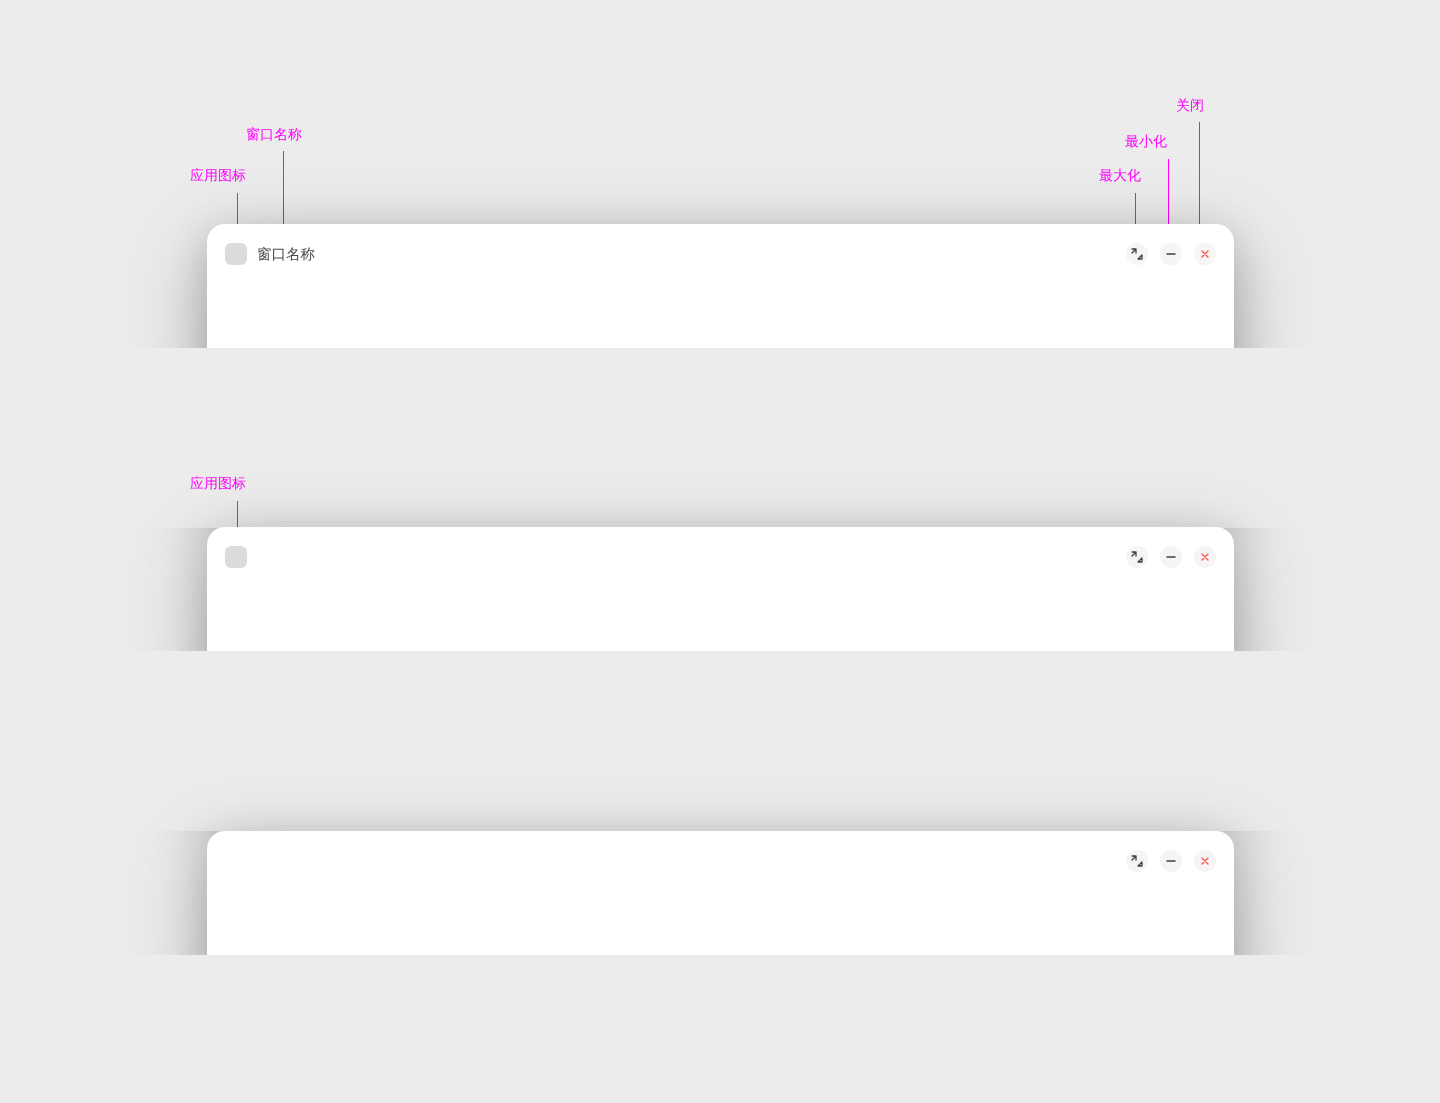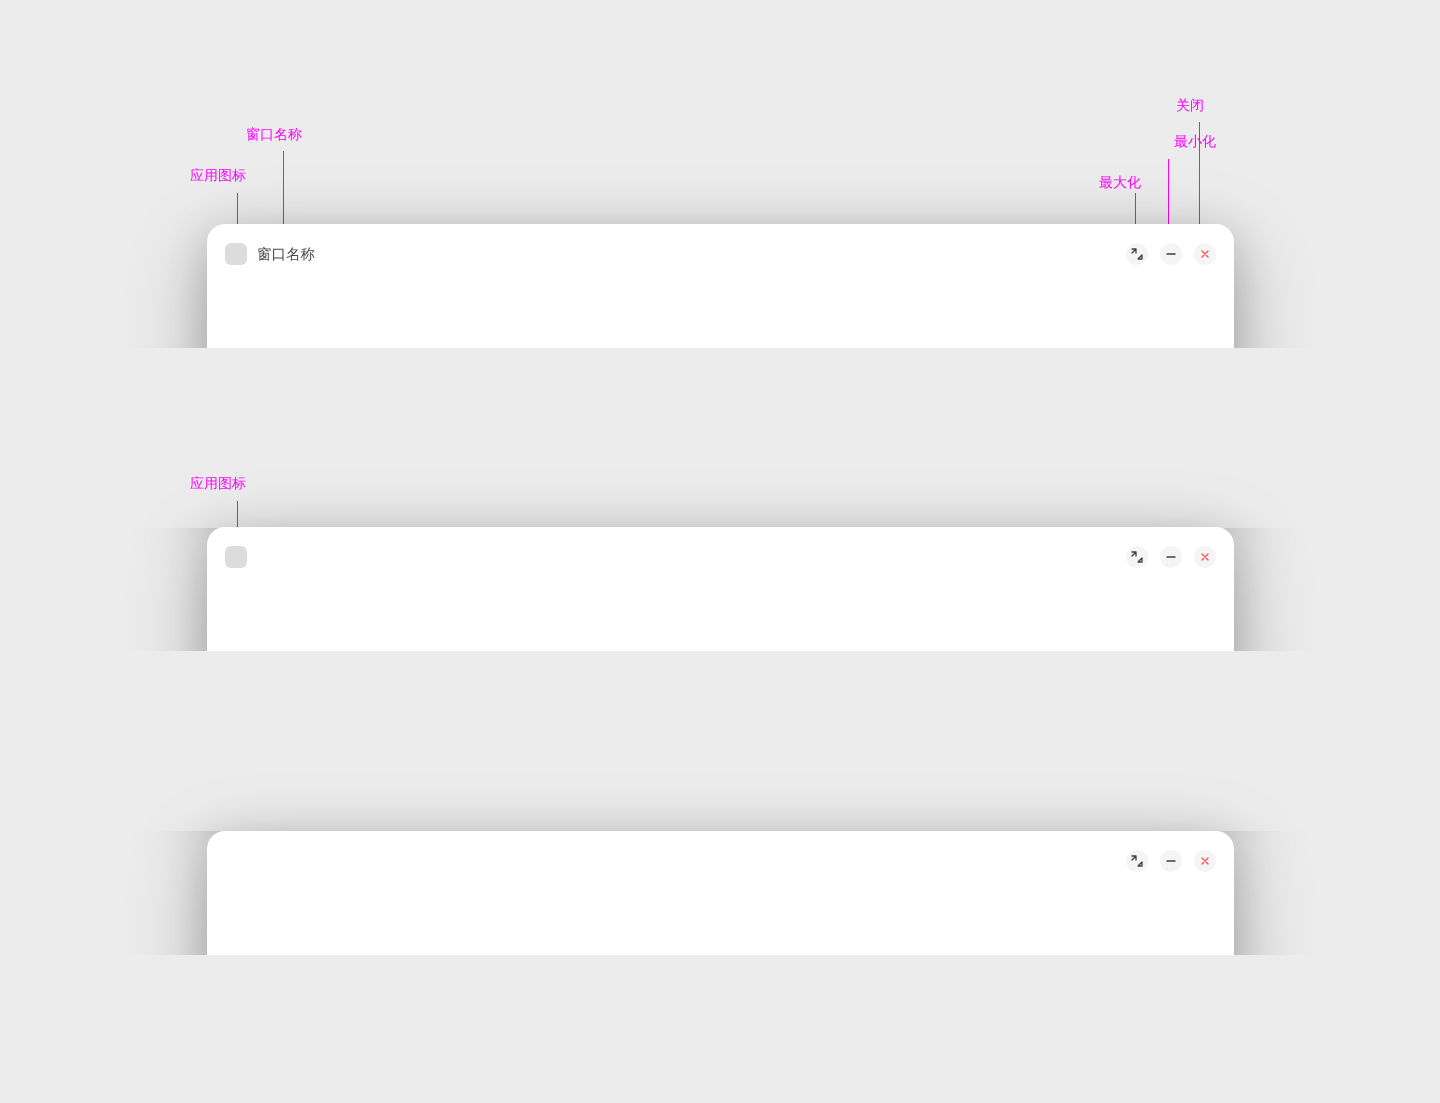--- a/index.html
+++ b/index.html
@@ -33,25 +33,25 @@
 <body>
 
 <div class="ann" style="left:190px;top:167px">应用图标</div>
 <div class="line" style="left:237px;top:193px;height:38px"></div>
 <div class="dot" style="left:233px;top:231px"></div>
 
 <div class="ann" style="left:246px;top:126px">窗口名称</div>
 <div class="line" style="left:283px;top:151px;height:80px"></div>
 <div class="dot" style="left:279px;top:231px"></div>
 
-<div class="ann" style="left:1099px;top:174px">最大化</div>
+<div class="ann" style="left:1099px;top:167px">最大化</div>
 <div class="line" style="left:1135px;top:193px;height:44px"></div>
 <div class="dot" style="left:1131px;top:237px"></div>
 
-<div class="ann" style="left:1174px;top:133px">最小化</div>
+<div class="ann" style="left:1125px;top:133px">最小化</div>
 <div class="line" style="left:1168px;top:159px;height:78px"></div>
 <div class="dot" style="left:1164px;top:237px"></div>
 
 <div class="ann" style="left:1176px;top:97px">关闭</div>
 <div class="line" style="left:1199px;top:122px;height:115px"></div>
 <div class="dot" style="left:1195px;top:237px"></div>
 
 <div class="window w1">
   <div class="titlebar">
     <div class="left">

